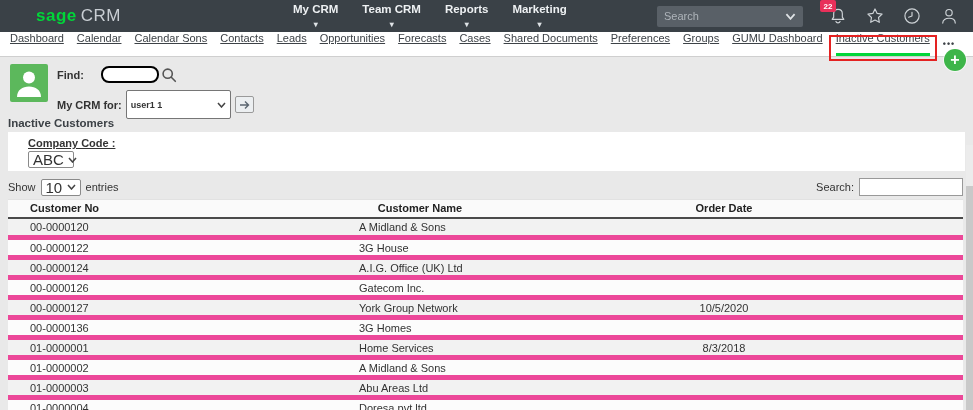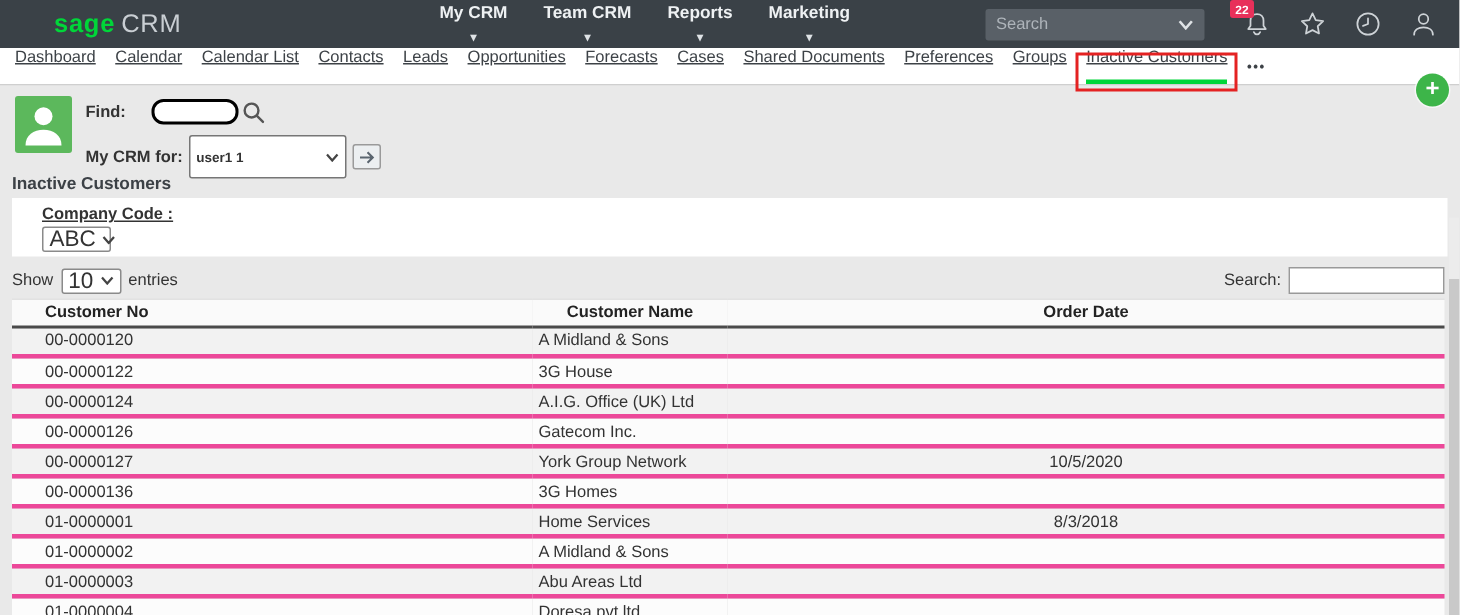--- a/index.html
+++ b/index.html
@@ -134,21 +134,21 @@
     width:955px; margin:3px 0 0 8px; border-collapse:collapse;
     font-size:11px; color:#333; table-layout:fixed;
   }
   .customers thead th {
     height:18px; font-weight:bold; color:#222; background:#fafafa;
     border-top:1px solid #e2e2e2; border-bottom:2px solid #4a4a4a;
     text-align:center; padding:0;
   }
   .customers th.c-no { width:347px; text-align:left; padding-left:22px; }
   .customers th.c-name { width:130px; }
-  .customers tbody td { height:20px; border-bottom:3px solid #ec4899; overflow:hidden; }
+  .customers tbody td { height:20px; border-bottom:5px solid #ec4899; overflow:hidden; }
   .customers tbody tr:nth-child(odd)  { background:#f2f2f2; }
   .customers tbody tr:nth-child(even) { background:#fcfcfc; }
   .customers td.c-no { padding-left:22px; }
   .customers td.c-name { padding-left:4px; }
   .customers td.c-date { text-align:center; }
 
   
   .scroll-track { position:absolute; top:145px; right:0; width:7px; height:265px; background:#ececec; z-index:8; }
   .scroll-thumb { position:absolute; top:41px; right:0; width:7px; height:224px; background:#c9c9c9; }
 </style>
@@ -216,21 +216,21 @@
   <div style="display:flex; gap:13px; align-items:stretch;">
       <div class="tab">
     <span>Dashboard</span>
 
   </div>
       <div class="tab">
     <span>Calendar</span>
 
   </div>
       <div class="tab">
-    <span>Calendar List</span>
+    <span>Calendar Sons</span>
 
   </div>
       <div class="tab">
     <span>Contacts</span>
 
   </div>
       <div class="tab">
     <span>Leads</span>
 
   </div>
@@ -249,20 +249,24 @@
       <div class="tab">
     <span>Shared Documents</span>
 
   </div>
       <div class="tab">
     <span>Preferences</span>
 
   </div>
       <div class="tab">
     <span>Groups</span>
+
+  </div>
+      <div class="tab">
+    <span>GUMU Dashboard</span>
 
   </div>
       <div class="tab active">
     <span>Inactive Customers</span>
     <div class="annotation"></div>
   </div>
     </div>
   <div class="tab-overflow">•••</div>
 </nav>
 

